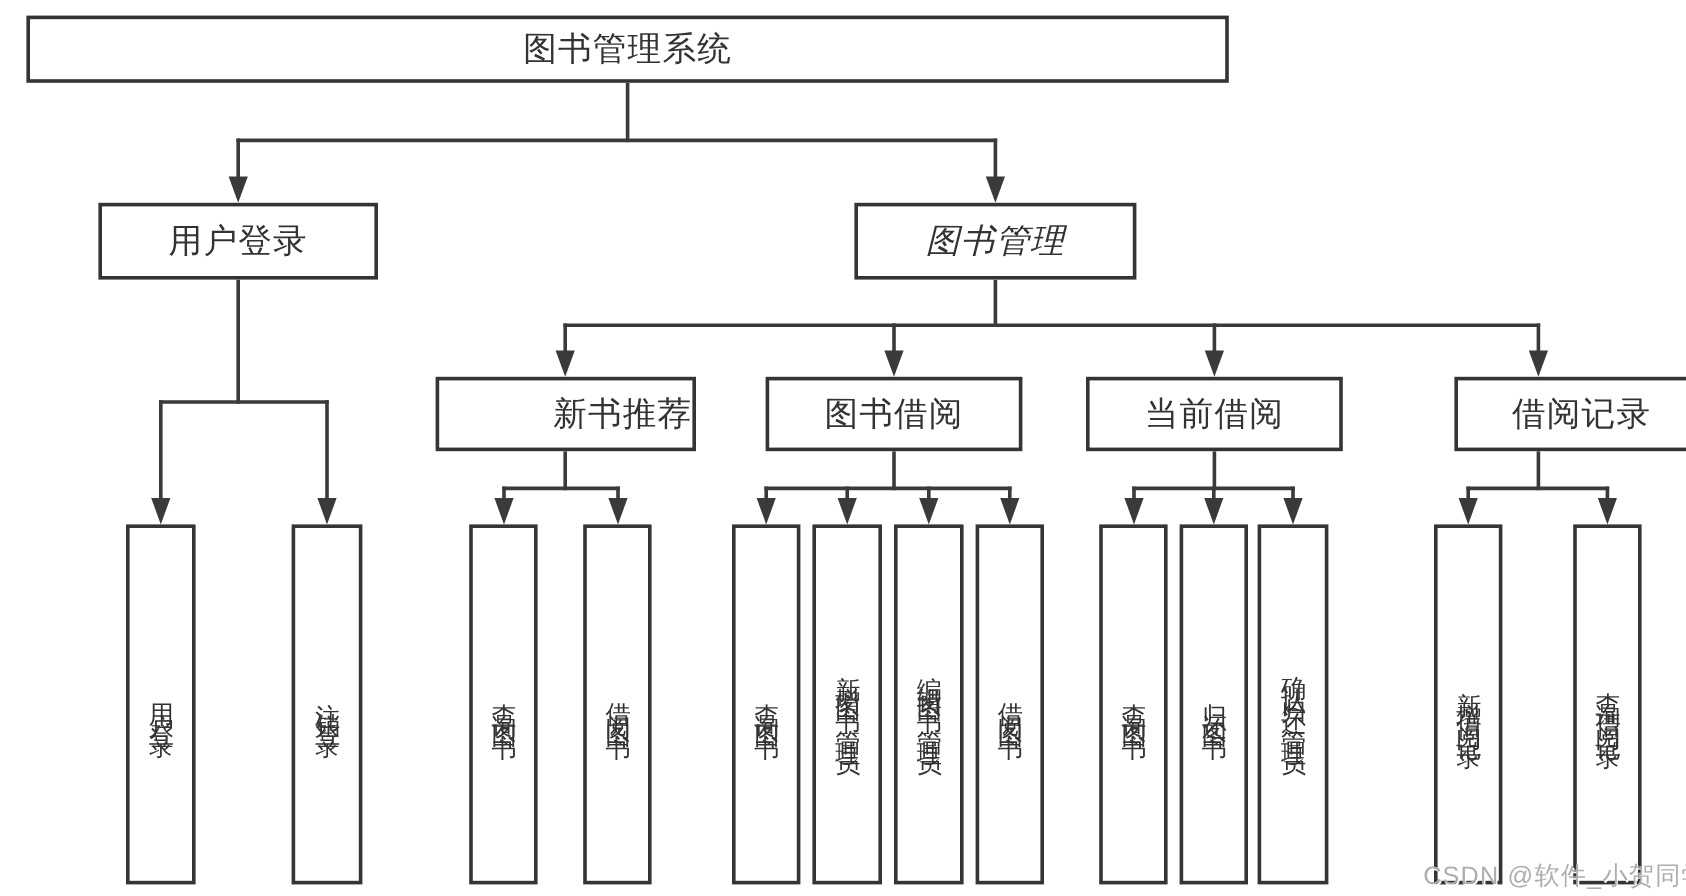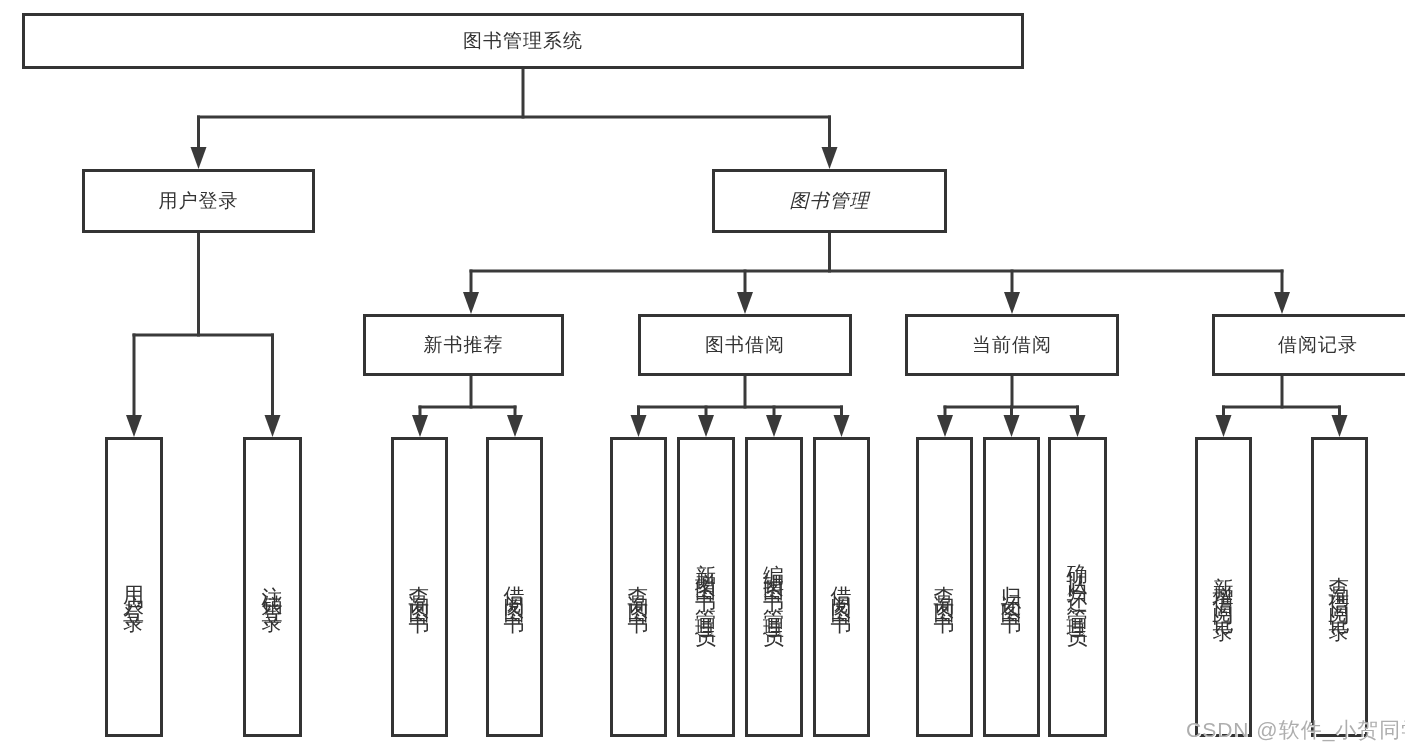--- a/index.html
+++ b/index.html
@@ -21,42 +21,42 @@
   .connectors polygon { fill: #3a3a3a; }
   .node {
     position: absolute;
     box-sizing: border-box;
     border: 3px solid #343434;
     background: #ffffff;
     color: #333333;
     display: flex;
     align-items: center;
     justify-content: center;
-    font-size: 19px;
+    font-size: 28px;
     letter-spacing: 1px;
     white-space: nowrap;
   }
   .leaf {
     top: 437px;
     height: 300px;
     font-size: 21px;
   }
   .leaf .vtext {
     writing-mode: vertical-rl;
     text-orientation: mixed;
     letter-spacing: 9px;
     line-height: 1;
   }
   
   #n-root { left: 22px; top: 13px; width: 1002px; height: 56px; }
   
   #n-user-login { left: 82px; top: 169px; width: 233px; height: 64px; }
   #n-book-mgmt  { left: 712px; top: 169px; width: 235px; height: 64px; font-style: italic; }
   
-  #n-new-book-rec   { left: 363px;  top: 314px; width: 201px; height: 62px; }
+  #n-new-book-rec   { left: 363px;  top: 314px; width: 217px; height: 62px; justify-content: flex-end; }
   #n-book-borrow    { left: 638px;  top: 314px; width: 214px; height: 62px; }
   #n-current-borrow { left: 905px;  top: 314px; width: 214px; height: 62px; }
   #n-borrow-record  { left: 1212px; top: 314px; width: 212px; height: 62px; justify-content: center; }
   
   #l-user-login        { left: 105px;  width: 58px; }
   #l-logout            { left: 243px;  width: 59px; }
   #l-query-book-1      { left: 391px;  width: 57px; }
   #l-borrow-book-1     { left: 486px;  width: 57px; }
   #l-query-book-2      { left: 610px;  width: 57px; }
   #l-add-book          { left: 677px;  width: 58px; }

